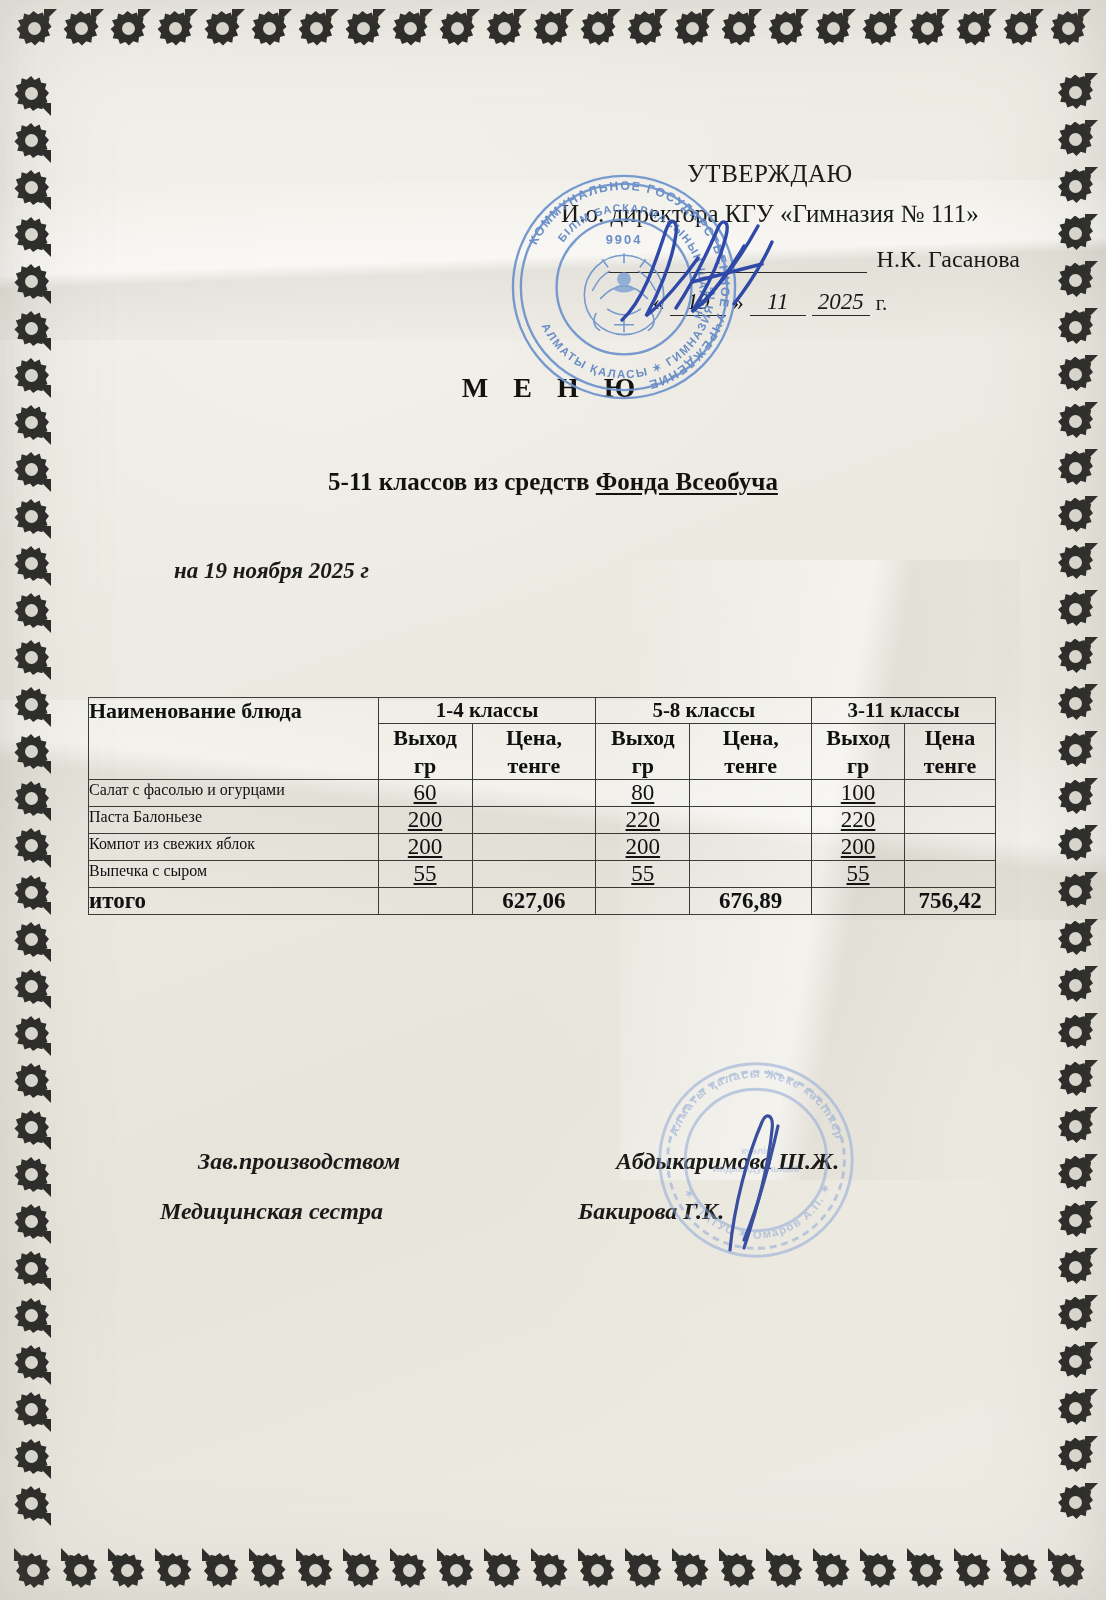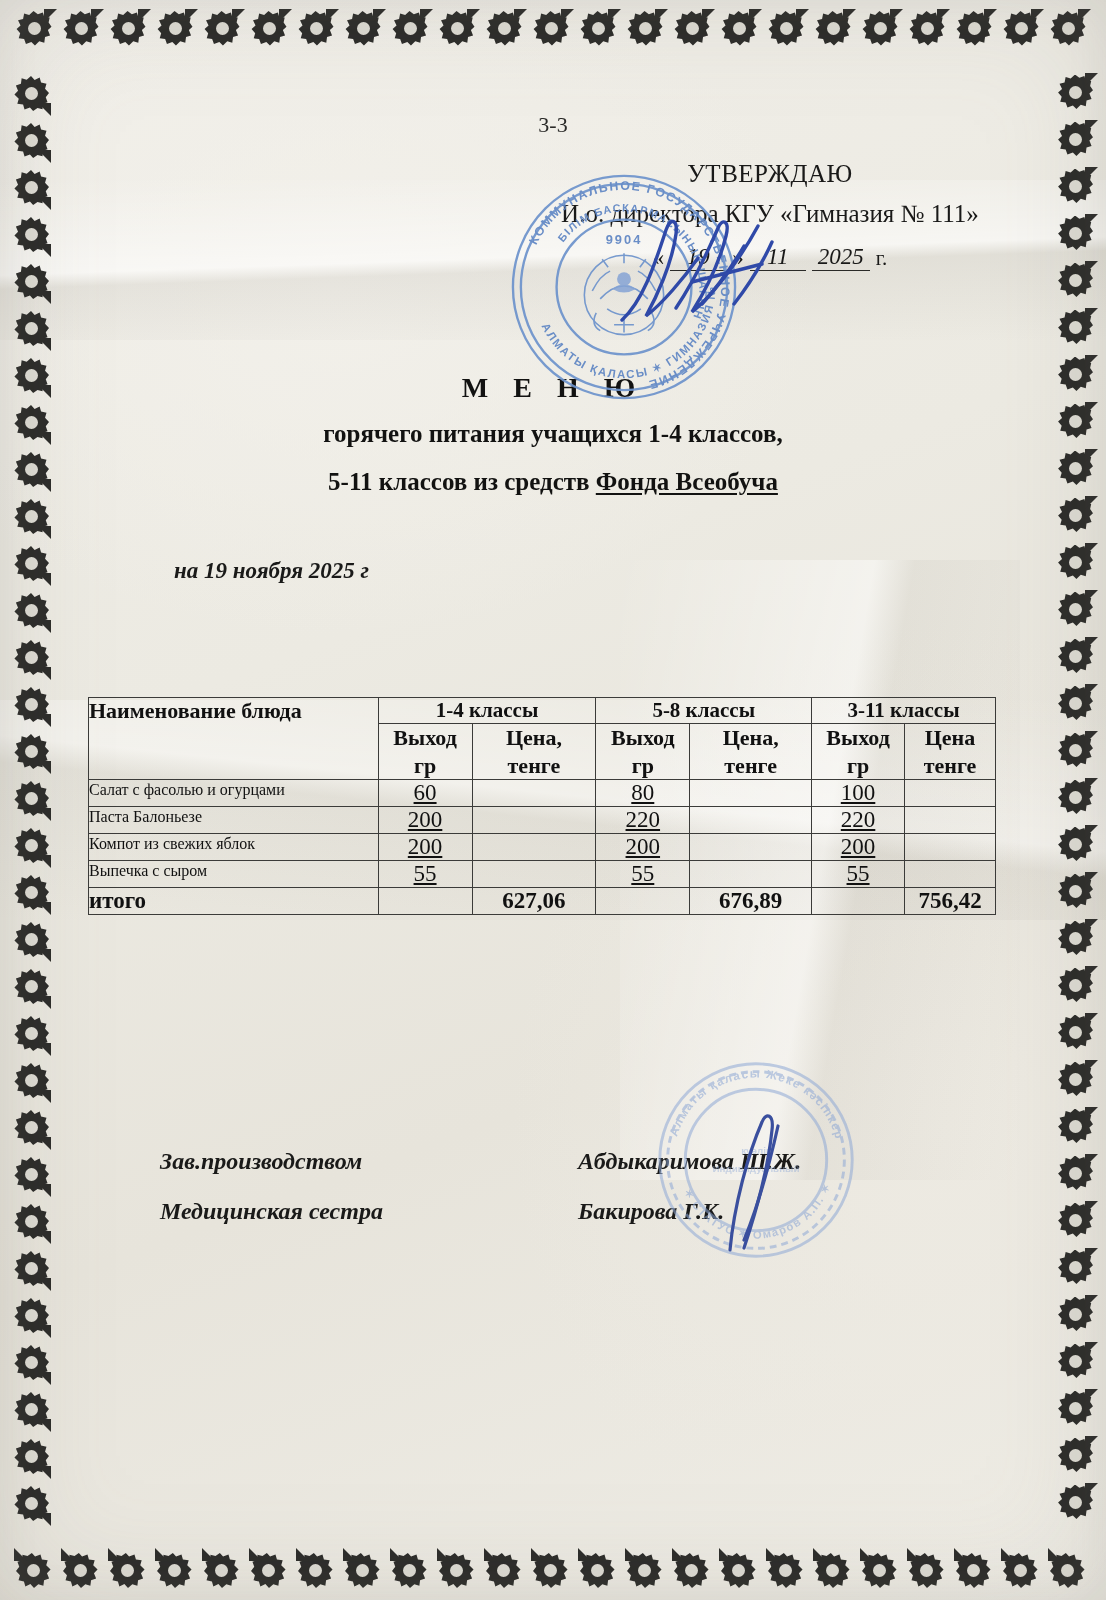--- a/index.html
+++ b/index.html
@@ -72,21 +72,21 @@
   .dish{font-size:16px;padding:3px 10px 2px 12px;line-height:1.3;text-align:justify;}
   .num{text-align:center;font-size:23px;padding:3px 2px 2px;text-decoration:underline;}
   .empty{}
   .total-lbl{font-size:23px;font-weight:bold;padding:5px 10px 6px 12px;}
   .total-num{text-align:center;font-size:23px;font-weight:bold;padding:5px 2px 6px;}
 
   
   .sig-row{position:absolute;font-size:24px;font-style:italic;font-weight:bold;color:#1a1a19;}
   .sig-role{left:160px;}
   .sig-name{left:578px;}
-  .r1{top:1148px;}
+  .r1{top:1148px;margin-left:38px;}
   .r2{top:1198px;}
 
   
   .stamp{position:absolute;pointer-events:none;}
   #stamp-top{left:505px;top:168px;width:238px;height:238px;opacity:.92;}
   #stamp-bot{left:648px;top:1052px;width:216px;height:216px;opacity:.55;}
   .sign-ink{position:absolute;pointer-events:none;}
   #sign-top{left:606px;top:212px;width:190px;height:130px;}
   #sign-bot{left:700px;top:1100px;width:130px;height:160px;}
 </style>
@@ -636,37 +636,39 @@
     </div>
     <div class="bd" style="left: 1054px; top: 1481.5px; transform: rotate(0deg);">
       <div class="m"></div>
       <div class="t"></div>
       <div class="c"></div>
     </div>
   </div>
 
 <div id="content">
 
-  <div class="pageno">3-3</div>
 
   <div class="hdr">
     <div class="l1">УТВЕРЖДАЮ</div>
     <div class="l2">И.о. директора КГУ «Гимназия № 111»</div>
+    <div class="sigline">
+      <div class="rule"></div>
+      <div class="nm">Н.К. Гасанова</div>
+    </div>
     <div class="dateline">
       <span class="q">«</span>
       <span class="u">19</span>
       <span class="q">»</span>
       <span class="u">11</span>
       <span class="u">2025</span>
       <span class="g">г.</span>
     </div>
   </div>
 
   <div class="menu-title">М Е Н Ю</div>
-  <div class="sub1">горячего питания учащихся 1-4 классов,</div>
   <div class="sub2"><span>5-11 классов из средств </span><u>Фонда Всеобуча</u></div>
 
   <div class="datefor">на 19 ноября 2025 г</div>
 
   <table id="menu">
     <colgroup>
       <col style="width:290px">
         <col style="width:94px">
         <col style="width:124px">
       <col style="width:94px">

